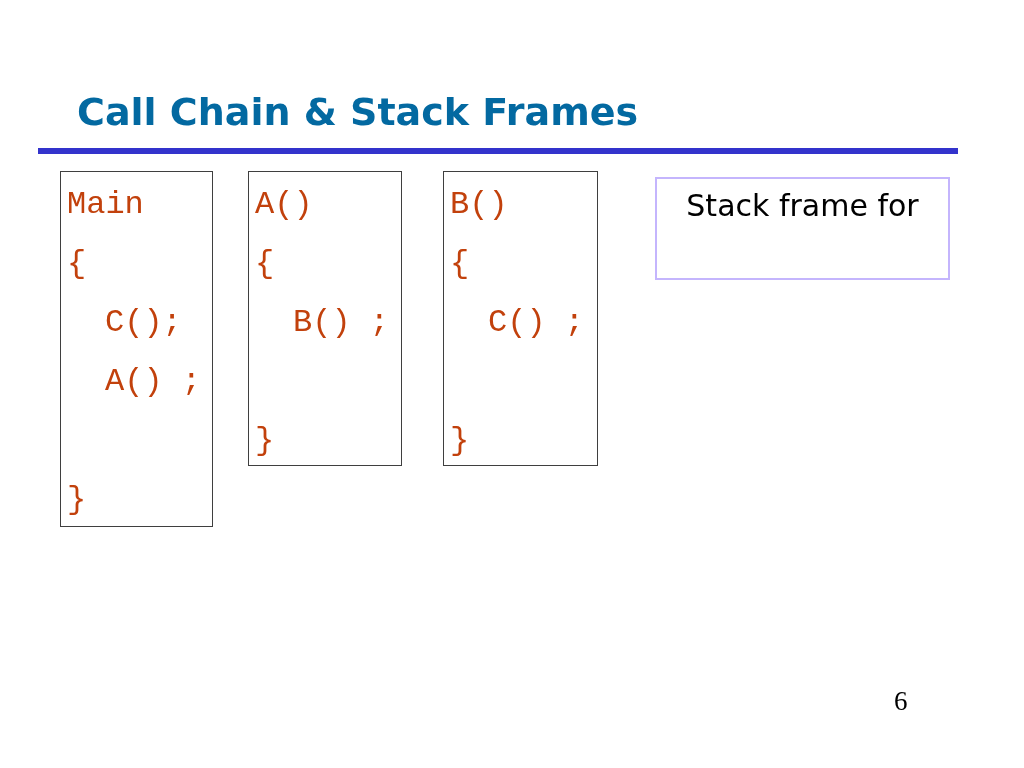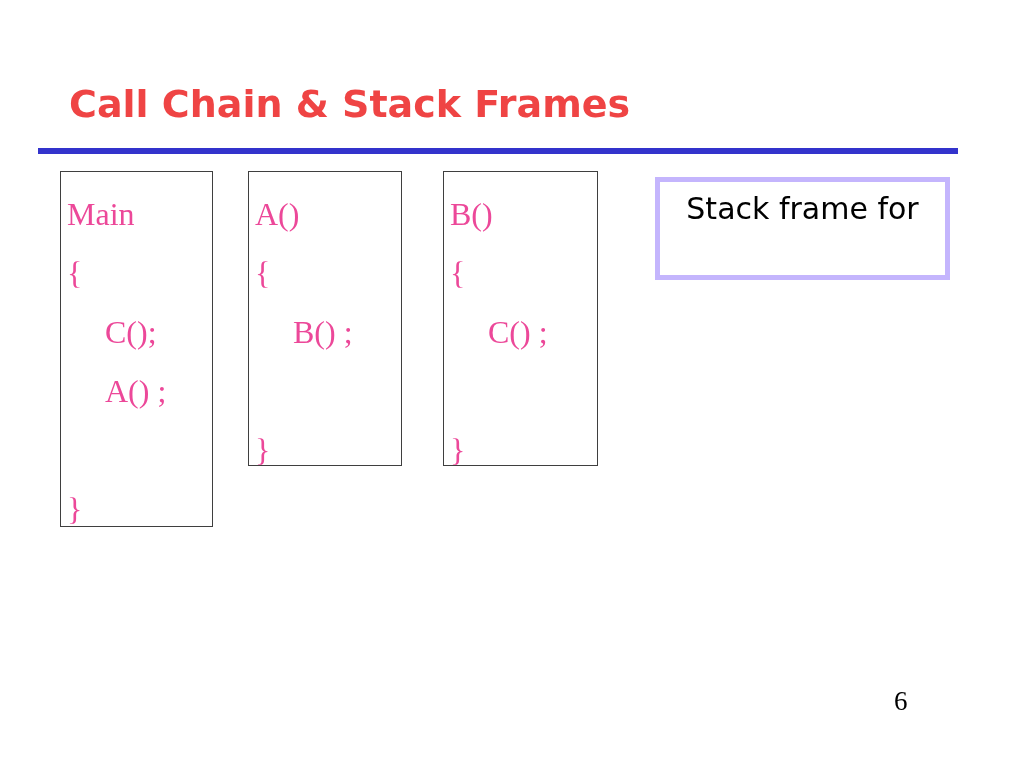--- a/index.html
+++ b/index.html
@@ -12,66 +12,66 @@
     width: 1024px;
     height: 768px;
     background: #ffffff;
     overflow: hidden;
     font-family: "DejaVu Sans", sans-serif;
   }
   .title {
     position: absolute;
     left: 61px;
     top: 74px;
-    margin: 8px;
+    margin: 16px;
     font-family: "DejaVu Sans", sans-serif;
     font-weight: bold;
     font-size: 38px;
     letter-spacing: 0px;
-    color: #ef4444;
+    color: #0369a1;
     white-space: nowrap;
   }
   .rule {
     position: absolute;
     left: 38px;
     top: 148px;
     width: 920px;
     height: 6px;
     background: #3333cc;
   }
   .code-box {
     position: absolute;
     top: 171px;
     border: 1.5px solid #3f3f3f;
     box-sizing: border-box;
     background: #ffffff;
-    font-family: Liberation Serif, serif;
+    font-family: Liberation Mono, monospace;
     font-size: 32px;
-    color: #ec4899;
-    padding: 14px 0 0 6px;
+    color: #c2410c;
+    padding: 5px 0 0 6px;
     overflow: hidden;
   }
   .box-main { left: 60px;  width: 153px; height: 356px; }
   .box-a    { left: 248px; width: 154px; height: 295px; }
   .box-b    { left: 443px; width: 155px; height: 295px; }
   .code-line {
     height: 59px;
     line-height: 56px;
     white-space: nowrap;
   }
   .code-line.indent {
     padding-left: 38px;
   }
   .callout {
     position: absolute;
     left: 655px;
     top: 177px;
     width: 295px;
     height: 103px;
-    border: 5px solid #c4b5fd;
+    border: 2px solid #c4b5fd;
     box-sizing: border-box;
     background: #ffffff;
     text-align: center;
     padding-top: 5px;
   }
   .callout-line {
     font-family: "DejaVu Sans", sans-serif;
     font-size: 30px;
     line-height: 44px;
     color: #000000;

